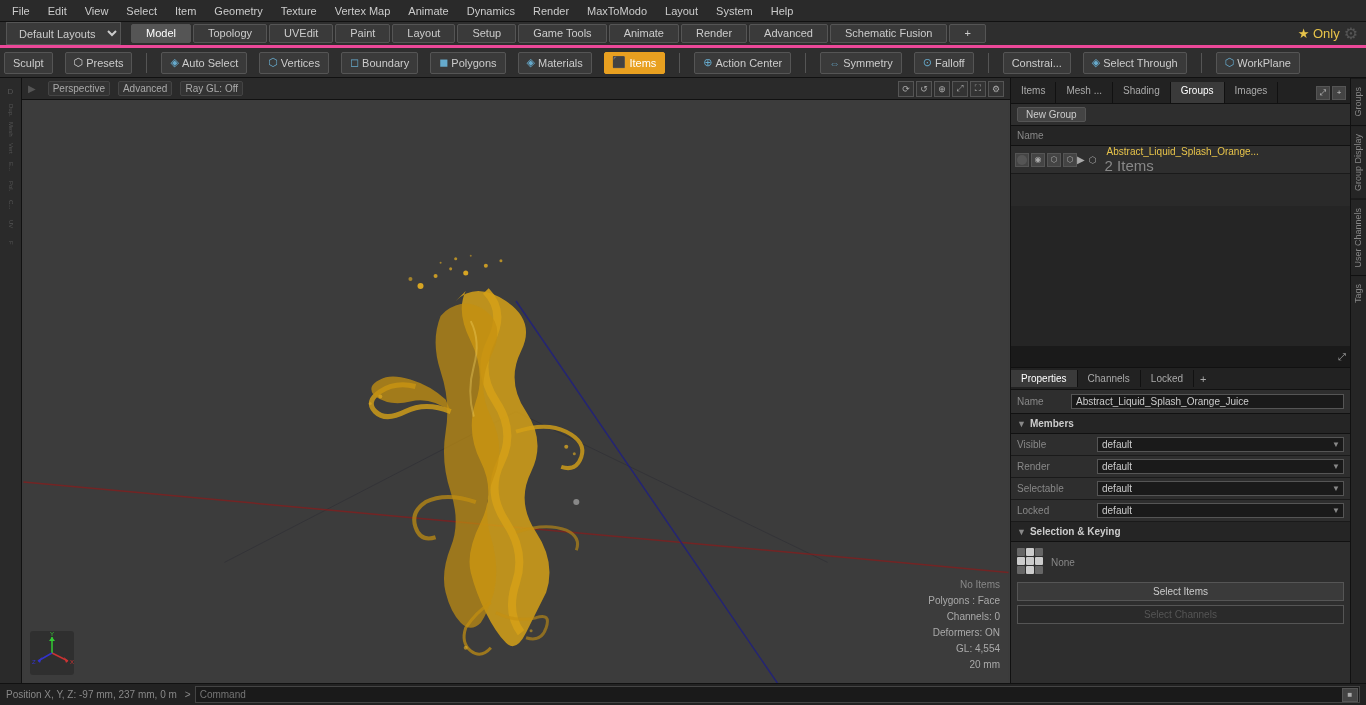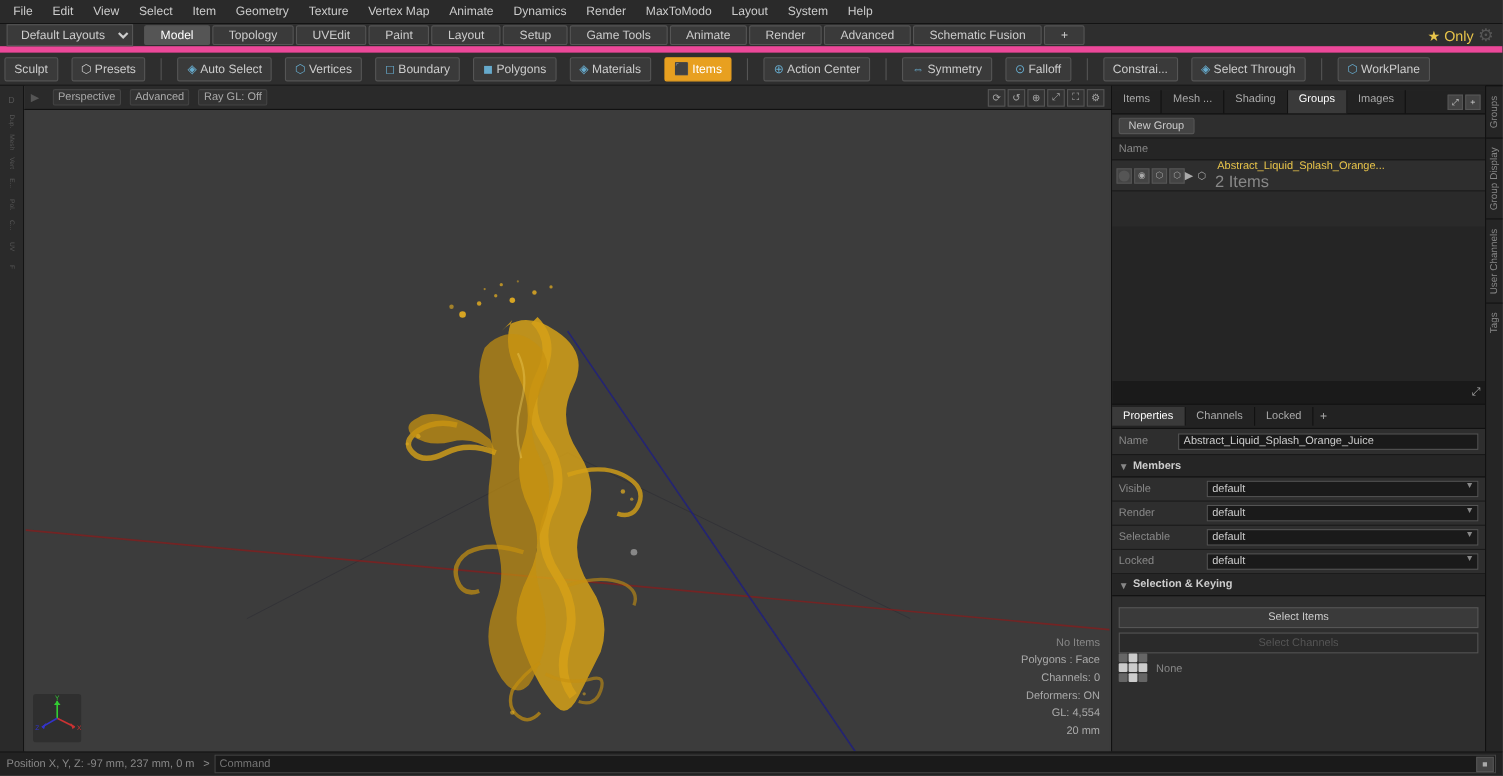--- a/index.html
+++ b/index.html
@@ -3,21 +3,21 @@
   <meta charset="utf-8">
   <style>
     * { box-sizing: border-box; margin: 0; padding: 0; }
     body { width: 1366px; height: 705px; background: #3a3a3a; font-family: 'Segoe UI', Arial, sans-serif; font-size: 11px; color: #ccc; overflow: hidden; }
 
     
     #menu-bar { display: flex; align-items: center; height: 22px; background: #2a2a2a; border-bottom: 1px solid #111; padding: 0 4px; gap: 2px; }
     .menu-item { padding: 2px 8px; cursor: pointer; color: #ccc; font-size: 11px; }
 
     
-    #layout-bar { display: flex; align-items: center; height: 26px; background: #2e2e2e; border-bottom: 6px solid #ec4899; }
+    #layout-bar { display: flex; height: 26px; background: #2e2e2e; border-bottom: 3px solid #ec4899; }
     #layout-selector { background: #3a3a3a; border: 1px solid #555; color: #ccc; padding: 2px 8px; font-size: 11px; margin: 0 6px; cursor: pointer; }
     #layout-tabs { display: flex; flex: 1; gap: 2px; padding: 2px 4px; }
     .layout-tab { padding: 2px 14px; background: #3a3a3a; border: 1px solid #555; color: #ccc; font-size: 11px; cursor: pointer; border-radius: 2px; }
     .layout-tab.active { background: #555; color: #fff; }
     #layout-bar-right { display: flex; align-items: center; gap: 4px; padding-right: 8px; }
     .star-btn { color: #e8c44a; font-size: 13px; cursor: pointer; }
 
     
     #toolbar { display: flex; align-items: center; height: 30px; background: #2e2e2e; border-bottom: 1px solid #111; padding: 0 4px; gap: 12px; }
     .toolbar-btn { display: flex; align-items: center; gap: 3px; padding: 2px 8px; background: #3a3a3a; border: 1px solid #555; color: #ccc; font-size: 11px; cursor: pointer; border-radius: 2px; height: 22px; }
@@ -76,21 +76,21 @@
     #props-name-row label { font-size: 10px; color: #888; width: 50px; }
     #props-name-input { flex: 1; background: #1a1a1a; border: 1px solid #555; color: #ccc; font-size: 10px; padding: 1px 4px; }
 
     .section-header { display: flex; align-items: center; height: 20px; padding: 0 6px; background: #252525; border-bottom: 1px solid #111; cursor: pointer; gap: 4px; }
     .section-header .arrow { color: #888; font-size: 9px; }
     .section-header span { font-size: 10px; color: #ccc; font-weight: bold; }
 
     .prop-row { display: flex; align-items: center; height: 22px; padding: 0 6px; border-bottom: 1px solid #1a1a1a; }
     .prop-label { width: 80px; font-size: 10px; color: #888; }
     .prop-select { flex: 1; background: #1a1a1a; border: 1px solid #555; color: #ccc; font-size: 10px; padding: 1px 4px; cursor: pointer; appearance: none; -webkit-appearance: none; }
-    .prop-select-wrap { flex: 1; position: relative; display: flex; align-items: flex-start; }
+    .prop-select-wrap { flex: 1; position: relative; display: flex; align-items: center; }
     .prop-select-wrap::after { content: '▼'; position: absolute; right: 4px; font-size: 8px; color: #888; pointer-events: none; }
     .prop-select-wrap select { width: 100%; background: #1a1a1a; border: 1px solid #555; color: #ccc; font-size: 10px; padding: 1px 18px 1px 4px; cursor: pointer; appearance: none; -webkit-appearance: none; }
 
     
     #sel-keying { padding: 6px; }
     #sel-keying-top { display: flex; align-items: center; gap: 6px; margin-bottom: 6px; }
     #sel-grid-icon { width: 28px; height: 28px; display: grid; grid-template-columns: repeat(3,8px); grid-template-rows: repeat(3,8px); gap: 1px; }
     .grid-dot { width: 8px; height: 8px; background: #666; border-radius: 1px; }
     .grid-dot.active { background: #ccc; }
     #sel-none-label { font-size: 10px; color: #888; }
@@ -450,39 +450,39 @@
           </select>
         </div>
       </div>
 
       <div class="section-header">
         <span class="arrow">▼</span>
         <span>Selection &amp; Keying</span>
       </div>
 
       <div id="sel-keying">
-        <div id="sel-buttons">
-          <div class="sel-btn">Select Items</div>
-          <div class="sel-btn disabled">Select Channels</div>
-        </div>
         <div id="sel-keying-top">
 
           <div id="sel-grid-icon">
             <div class="grid-dot"></div>
             <div class="grid-dot active"></div>
             <div class="grid-dot"></div>
             <div class="grid-dot active"></div>
             <div class="grid-dot active"></div>
             <div class="grid-dot active"></div>
             <div class="grid-dot"></div>
             <div class="grid-dot active"></div>
             <div class="grid-dot"></div>
           </div>
           <span id="sel-none-label">None</span>
         </div>
+        <div id="sel-buttons">
+          <div class="sel-btn">Select Items</div>
+          <div class="sel-btn disabled">Select Channels</div>
+        </div>
       </div>
     </div>
   </div>
 
   <div id="right-side-tabs">
     <div class="side-tab">Groups</div>
     <div class="side-tab">Group Display</div>
     <div class="side-tab">User Channels</div>
     <div class="side-tab">Tags</div>
   </div>

